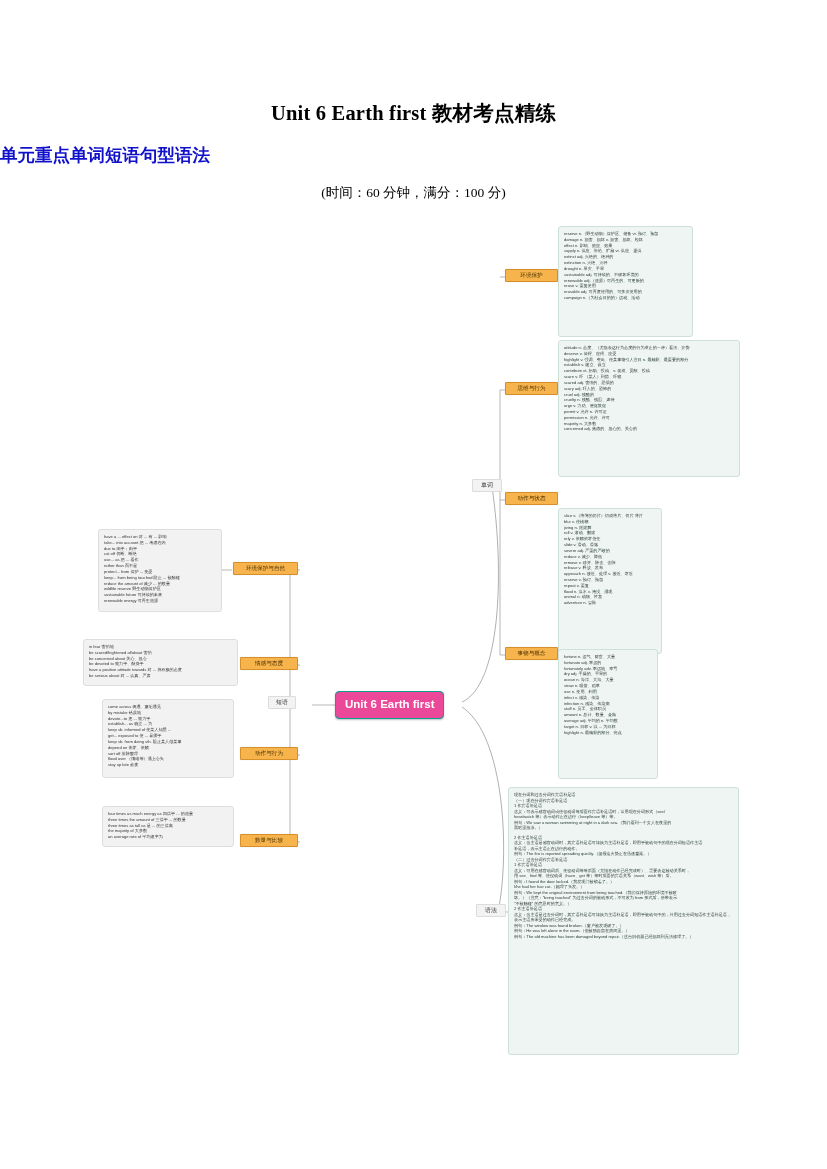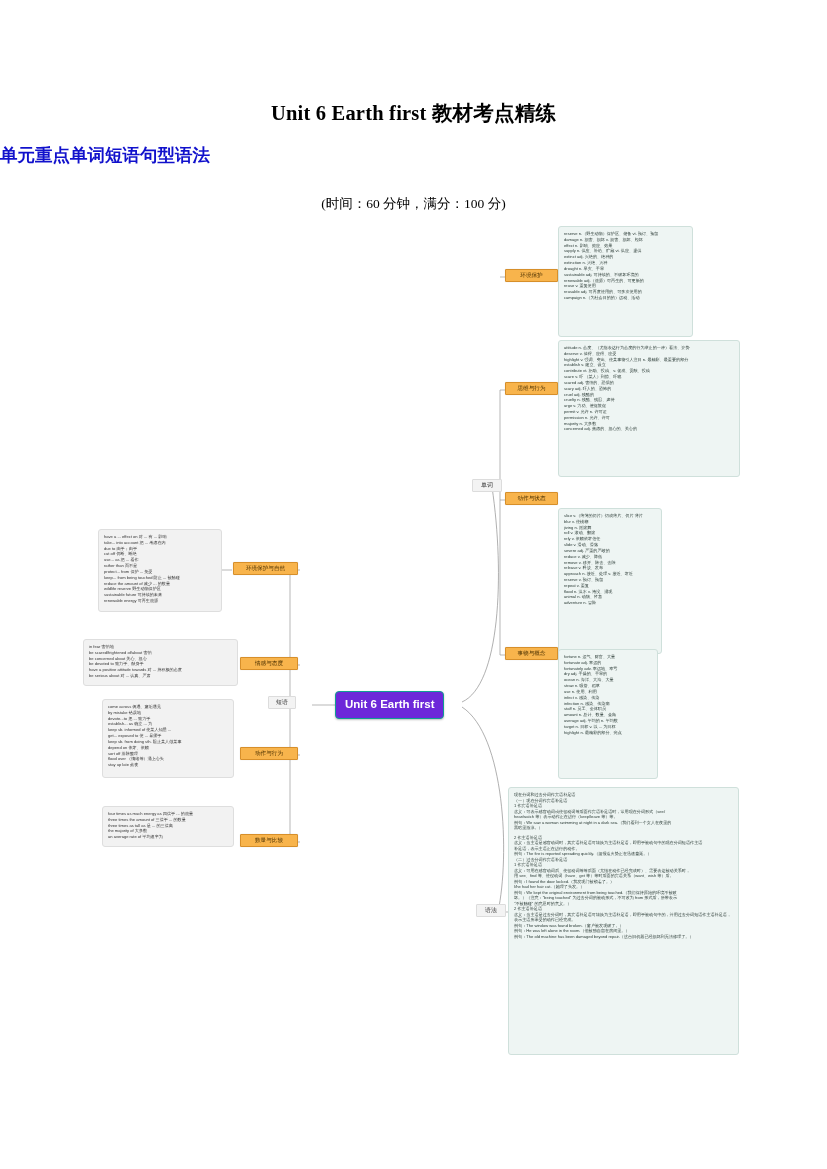--- a/index.html
+++ b/index.html
@@ -23,31 +23,31 @@
   .title-sub{
     position:absolute;left:0;top:143px;width:827px;
     text-align:left;
     font-family:"Liberation Serif","DejaVu Serif",serif;
     font-weight:bold;font-size:17.5px;color:#1111cc;
   }
   .title-meta{
     position:absolute;left:0;top:184px;width:827px;
     text-align:center;
     font-family:"Liberation Serif","DejaVu Serif",serif;
-    font-size:13.5px;color:#000;margin-top:11px;
+    font-size:13.5px;color:#000;
   }
 
   
   .map{position:absolute;left:0;top:215px;width:827px;height:860px;}
   .map svg.links{position:absolute;left:0;top:0;width:827px;height:860px;overflow:visible;}
 
   
   .root-node{
     position:absolute;
-    background:#6d28d9;
+    background:#ec4899;
     border:1px solid #0f9e93;
     border-radius:4px;
     color:#ffffff;
     font-weight:bold;
     font-size:11.5px;
     line-height:1;
     padding:7px 9px;
     white-space:nowrap;
     box-shadow:0 1px 2px rgba(0,0,0,.25);
   }

